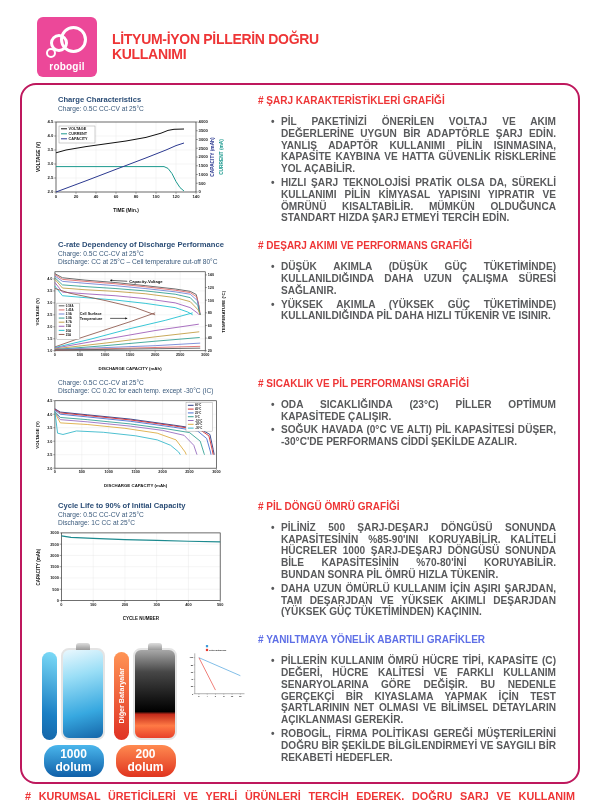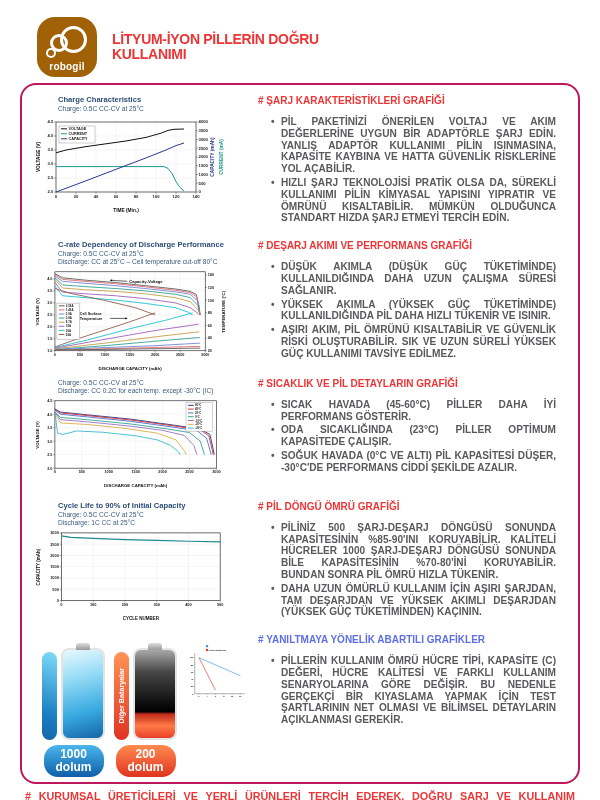--- a/index.html
+++ b/index.html
@@ -1,21 +1,21 @@
 <!DOCTYPE html>
 <html><head>
 <meta charset="utf-8">
 <style>
   html,body{margin:0;padding:0}
   body{width:600px;height:800px;background:#fff;overflow:hidden;
        font-family:"Liberation Sans",sans-serif;-webkit-font-smoothing:antialiased}
 
   
   header{display:flex;align-items:center;gap:15px;padding:17px 20px 4px 37px}
-  .logo{width:60px;height:60px;background:#a16207;border-radius:18px;position:relative;flex:none}
+  .logo{width:60px;height:60px;background:#ec4899;border-radius:6px;position:relative;flex:none}
   .ring1{position:absolute;top:9px;right:10px;width:21px;height:21px;border:3.5px solid #fff;border-radius:50%}
   .ring2{position:absolute;top:17px;left:13px;width:12px;height:12px;border:3.5px solid #fff;border-radius:50%}
   .ring3{position:absolute;top:31px;left:9px;width:6px;height:6px;border:2.5px solid #fff;border-radius:50%}
   .logo-text{position:absolute;bottom:5px;width:100%;text-align:center;color:#fff;
              font-size:10px;font-weight:700;letter-spacing:.2px}
   h1{color:#ee3536;font-size:14px;font-weight:800;line-height:1.08;margin:0;letter-spacing:-.3px}
 
   
   .card{margin:2px 20px 4px;border:2px solid #be185d;border-radius:16px;padding:8px 10px 1px 12px}
   .row{display:flex;gap:10px;margin-bottom:4px}
@@ -271,21 +271,20 @@
             <polygon points="80,14 82.2,13.0 82.0,15.3" fill="#111"></polygon>
             <line x1="80" y1="54" x2="98" y2="54" stroke="#111" stroke-width="0.7"></line>
             <polygon points="98,54 95.9,55.2 95.9,52.8" fill="#111"></polygon>
           </svg>
         </div>
         <div class="cell-text">
           <div class="sec-heading"># DEŞARJ AKIMI VE PERFORMANS GRAFİĞİ</div>
           <ul class="bullets">
             <li>DÜŞÜK AKIMLA (DÜŞÜK GÜÇ TÜKETİMİNDE) KULLANILDIĞINDA DAHA UZUN ÇALIŞMA SÜRESİ SAĞLANIR.</li>
             <li>YÜKSEK AKIMLA (YÜKSEK GÜÇ TÜKETİMİNDE) KULLANILDIĞINDA PİL DAHA HIZLI TÜKENİR VE ISINIR.</li>
-            <li>AŞIRI AKIM, PİL ÖMRÜNÜ KISALTABİLİR VE GÜVENLİK RİSKİ OLUŞTURABİLİR. SIK VE UZUN SÜRELİ YÜKSEK GÜÇ KULLANIMI TAVSİYE EDİLMEZ.</li>
           </ul>
         </div>
       </div>
       <div class="row row3">
         <div class="cell-chart">
           <div class="chart-sub">Charge: 0.5C CC-CV at 25°C</div>
           <div class="chart-sub">Discharge: CC 0.2C for each temp. except -30°C (IC)</div>
           <svg class="plot" viewBox="0 0 200 98" style="width: 190px;">
             <line x1="22" y1="5" x2="22" y2="76" stroke="#e4e4e4" stroke-width="0.4"></line>
             <line x1="22" y1="76" x2="22" y2="77.8" stroke="#444" stroke-width="0.5"></line>
@@ -347,23 +346,22 @@
             <text x="169.5" y="23" font-size="3" font-weight="700" fill="#222">0°C</text>
             <line x1="162" y1="25.8" x2="168" y2="25.8" stroke="#9467bd" stroke-width="1"></line>
             <text x="169.5" y="27" font-size="3" font-weight="700" fill="#222">-10°C</text>
             <line x1="162" y1="29.8" x2="168" y2="29.8" stroke="#dba83a" stroke-width="1"></line>
             <text x="169.5" y="31" font-size="3" font-weight="700" fill="#222">-20°C</text>
             <line x1="162" y1="33.8" x2="168" y2="33.8" stroke="#2fb5c8" stroke-width="1"></line>
             <text x="169.5" y="35" font-size="3" font-weight="700" fill="#222">-30°C</text>
           </svg>
         </div>
         <div class="cell-text">
-          <div class="sec-heading"># SICAKLIK VE PİL DETAYLARIN GRAFİĞİ</div>
+          <div class="sec-heading"># SICAKLIK VE PİL PERFORMANSI GRAFİĞİ</div>
           <ul class="bullets">
-            <li>SICAK HAVADA (45-60°C) PİLLER DAHA İYİ PERFORMANS GÖSTERİR.</li>
             <li>ODA SICAKLIĞINDA (23°C) PİLLER OPTİMUM KAPASİTEDE ÇALIŞIR.</li>
             <li>SOĞUK HAVADA (0°C VE ALTI) PİL KAPASİTESİ DÜŞER, -30°C'DE PERFORMANS CİDDİ ŞEKİLDE AZALIR.</li>
           </ul>
         </div>
       </div>
       <div class="row row4">
         <div class="cell-chart">
           <div class="chart-title">Cycle Life to 90% of Initial Capacity</div>
           <div class="chart-sub">Charge: 0.5C CC-CV at 25°C</div>
           <div class="chart-sub">Discharge: 1C CC at 25°C</div>
@@ -479,20 +477,21 @@
               <text x="39.8" y="5" font-size="3.8" font-weight="700" fill="#222"></text>
               <rect x="34" y="8.3" width="3.8" height="3.8" fill="#e8392f"></rect>
               <text x="39.8" y="11.5" font-size="3.8" font-weight="700" fill="#222">Diğer Bataryalar</text>
             </svg>
   </div>
 </div>
         <div class="cell-text">
           <div class="sec-heading blue"># YANILTMAYA YÖNELİK ABARTILI GRAFİKLER</div>
           <ul class="bullets">
             <li>PİLLERİN KULLANIM ÖMRÜ HÜCRE TİPİ, KAPASİTE (C) DEĞERİ, HÜCRE KALİTESİ VE FARKLI KULLANIM SENARYOLARINA GÖRE DEĞİŞİR. BU NEDENLE GERÇEKÇİ BİR KIYASLAMA YAPMAK İÇİN TEST ŞARTLARININ NET OLMASI VE BİLİMSEL DETAYLARIN AÇIKLANMASI GEREKİR.</li>
+            <li>ROBOGİL, FİRMA POLİTİKASI GEREĞİ MÜŞTERİLERİNİ DOĞRU BİR ŞEKİLDE BİLGİLENDİRMEYİ VE SAYGILI BİR REKABETİ HEDEFLER.</li>
           </ul>
         </div>
       </div>
     </div>
 </main>
 
 <footer>
   <p># KURUMSAL ÜRETİCİLERİ VE YERLİ ÜRÜNLERİ TERCİH EDEREK, DOĞRU ŞARJ VE KULLANIM KOŞULLARIYLA PİL PAKETİNİZİN DÖNGÜ ÖMRÜNÜ UZATABİLİR, KAPASİTE STABİLİTESİNİ KORUYABİLİR VE CİHAZINIZIN GÜVENLİĞİNİ ÖNEMLİ ÖLÇÜDE ARTIRABİLİRSİNİZ!</p>
 </footer>
 

